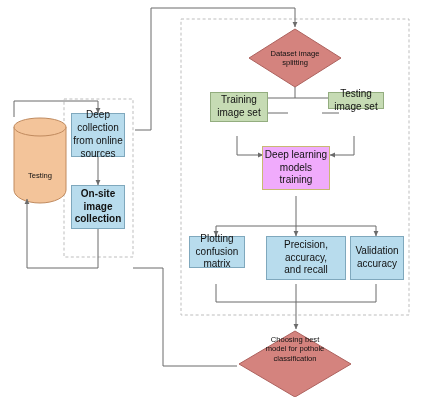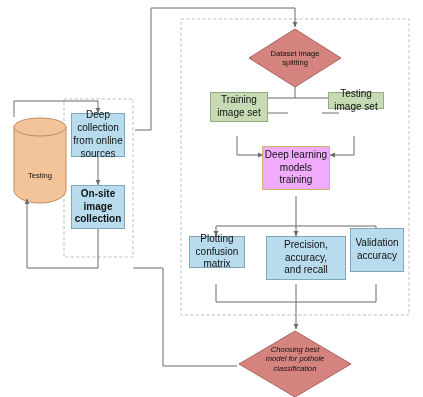--- a/index.html
+++ b/index.html
@@ -165,24 +165,24 @@
 confusion
 matrix</span>
   </div>
 
   <div class="node rect blue" style="left:266px; top:236px; width:80px; height:44px;text-align:center;">
     <span class="txt">Precision,
 accuracy,
 and recall</span>
   </div>
 
-  <div class="node rect blue" style="left:350px; top:228px; width:54px; height:44px;">
+  <div class="node rect blue" style="left:350px; top:236px; width:54px; height:44px;">
     <span class="txt">Validation
 accuracy</span>
   </div>
 
-  <div class="diamond-label" style="left:248px; top:340px; width:94px; height:38px;font-style:italic;">
+  <div class="diamond-label" style="left:248px; top:330px; width:94px; height:38px;">
     <span class="txt">Choosing best
 model for pothole
 classification</span>
   </div>
 
 </div>
 
 </body></html>

